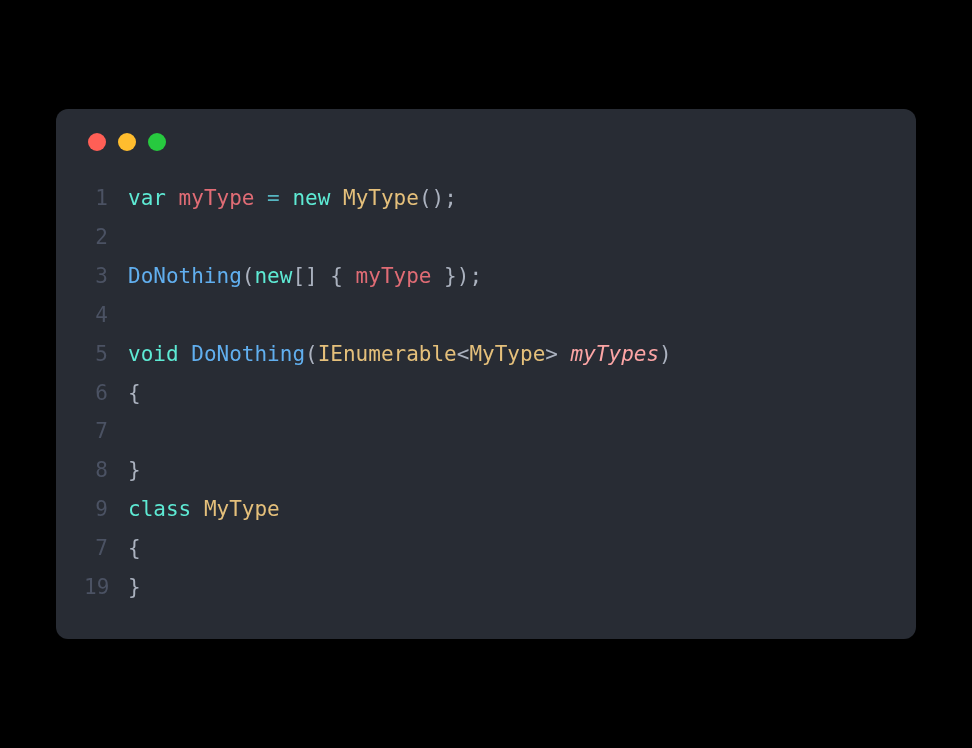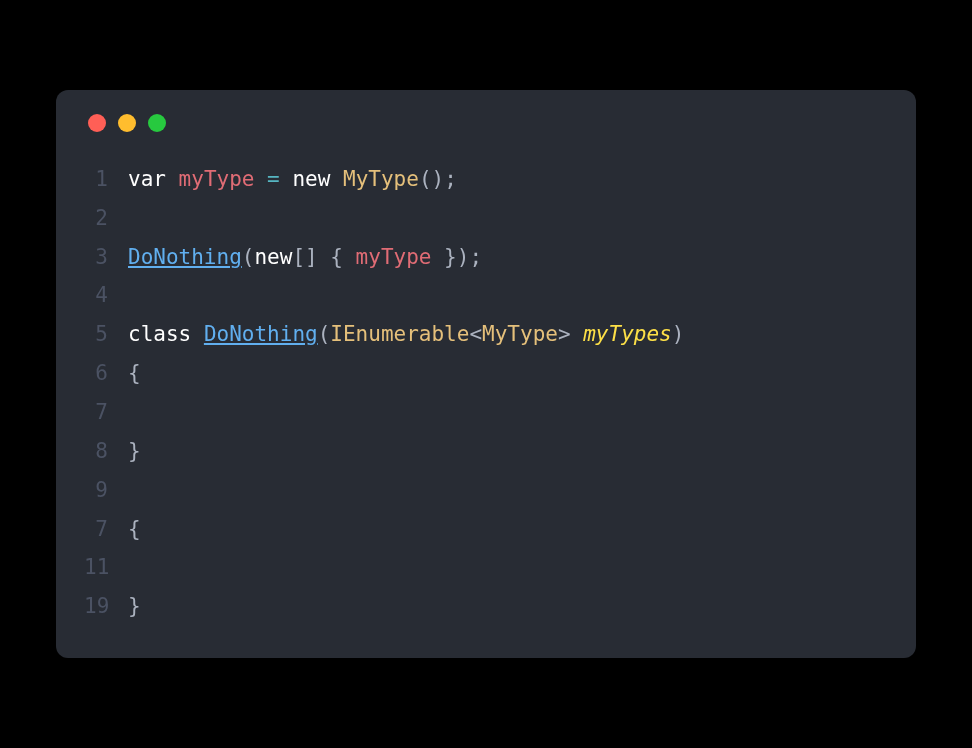--- a/index.html
+++ b/index.html
@@ -49,44 +49,43 @@
       width: 44px;
       text-align: right;
       color: #4b5263;
       user-select: none;
       padding-right: 20px;
       flex-shrink: 0;
     }
     .code {
       color: #abb2bf;
     }
-    .kw { color: #ffffff; }
+    .kw { color: #5eead4; }
     .var { color: #e06c75; }
-    .fn { color: #61afef; text-decoration: underline; }
+    .fn { color: #61afef; }
     .type { color: #e5c07b; }
     .op { color: #56b6c2; }
     .punct { color: #abb2bf; }
-    .param { color: #fde047; font-style: italic; }
+    .param { color: #fca5a5; font-style: italic; }
   </style>
 </head>
 <body>
 
 <div class="window">
   <div class="titlebar">
     <div class="dot red"></div>
     <div class="dot yellow"></div>
     <div class="dot green"></div>
   </div>
   <div class="code-area" id="code-area">
   <div class="line"><span class="lineno">1</span><span class="code"><span class="kw">var</span><span> </span><span class="var">myType</span><span> </span><span class="op">=</span><span> </span><span class="kw">new</span><span> </span><span class="type">MyType</span><span class="punct">();</span></span></div>
       <div class="line"><span class="lineno">2</span><span class="code"></span></div>
       <div class="line"><span class="lineno">3</span><span class="code"><span class="fn">DoNothing</span><span class="punct">(</span><span class="kw">new</span><span class="punct">[] { </span><span class="var">myType</span><span class="punct"> });</span></span></div>
       <div class="line"><span class="lineno">4</span><span class="code"></span></div>
-      <div class="line"><span class="lineno">5</span><span class="code"><span class="kw">class</span><span> </span><span class="fn">DoNothing</span><span class="punct">(</span><span class="type">IEnumerable</span><span class="punct">&lt;</span><span class="type">MyType</span><span class="punct">&gt; </span><span class="param">myTypes</span><span class="punct">)</span></span></div>
+      <div class="line"><span class="lineno">5</span><span class="code"><span class="kw">void</span><span> </span><span class="fn">DoNothing</span><span class="punct">(</span><span class="type">IEnumerable</span><span class="punct">&lt;</span><span class="type">MyType</span><span class="punct">&gt; </span><span class="param">myTypes</span><span class="punct">)</span></span></div>
       <div class="line"><span class="lineno">6</span><span class="code"><span class="punct">{</span></span></div>
       <div class="line"><span class="lineno">7</span><span class="code"></span></div>
       <div class="line"><span class="lineno">8</span><span class="code"><span class="punct">}</span></span></div>
-      <div class="line"><span class="lineno">9</span></div>
+      <div class="line"><span class="lineno">9</span><span class="code"><span class="kw">class</span><span> </span><span class="type">MyType</span></span></div>
       <div class="line"><span class="lineno">7</span><span class="code"><span class="punct">{</span></span></div>
-      <div class="line"><span class="lineno">11</span><span class="code"></span></div>
       <div class="line"><span class="lineno">19</span><span class="code"><span class="punct">}</span></span></div>
     </div>
 </div>
 
 </body></html>

